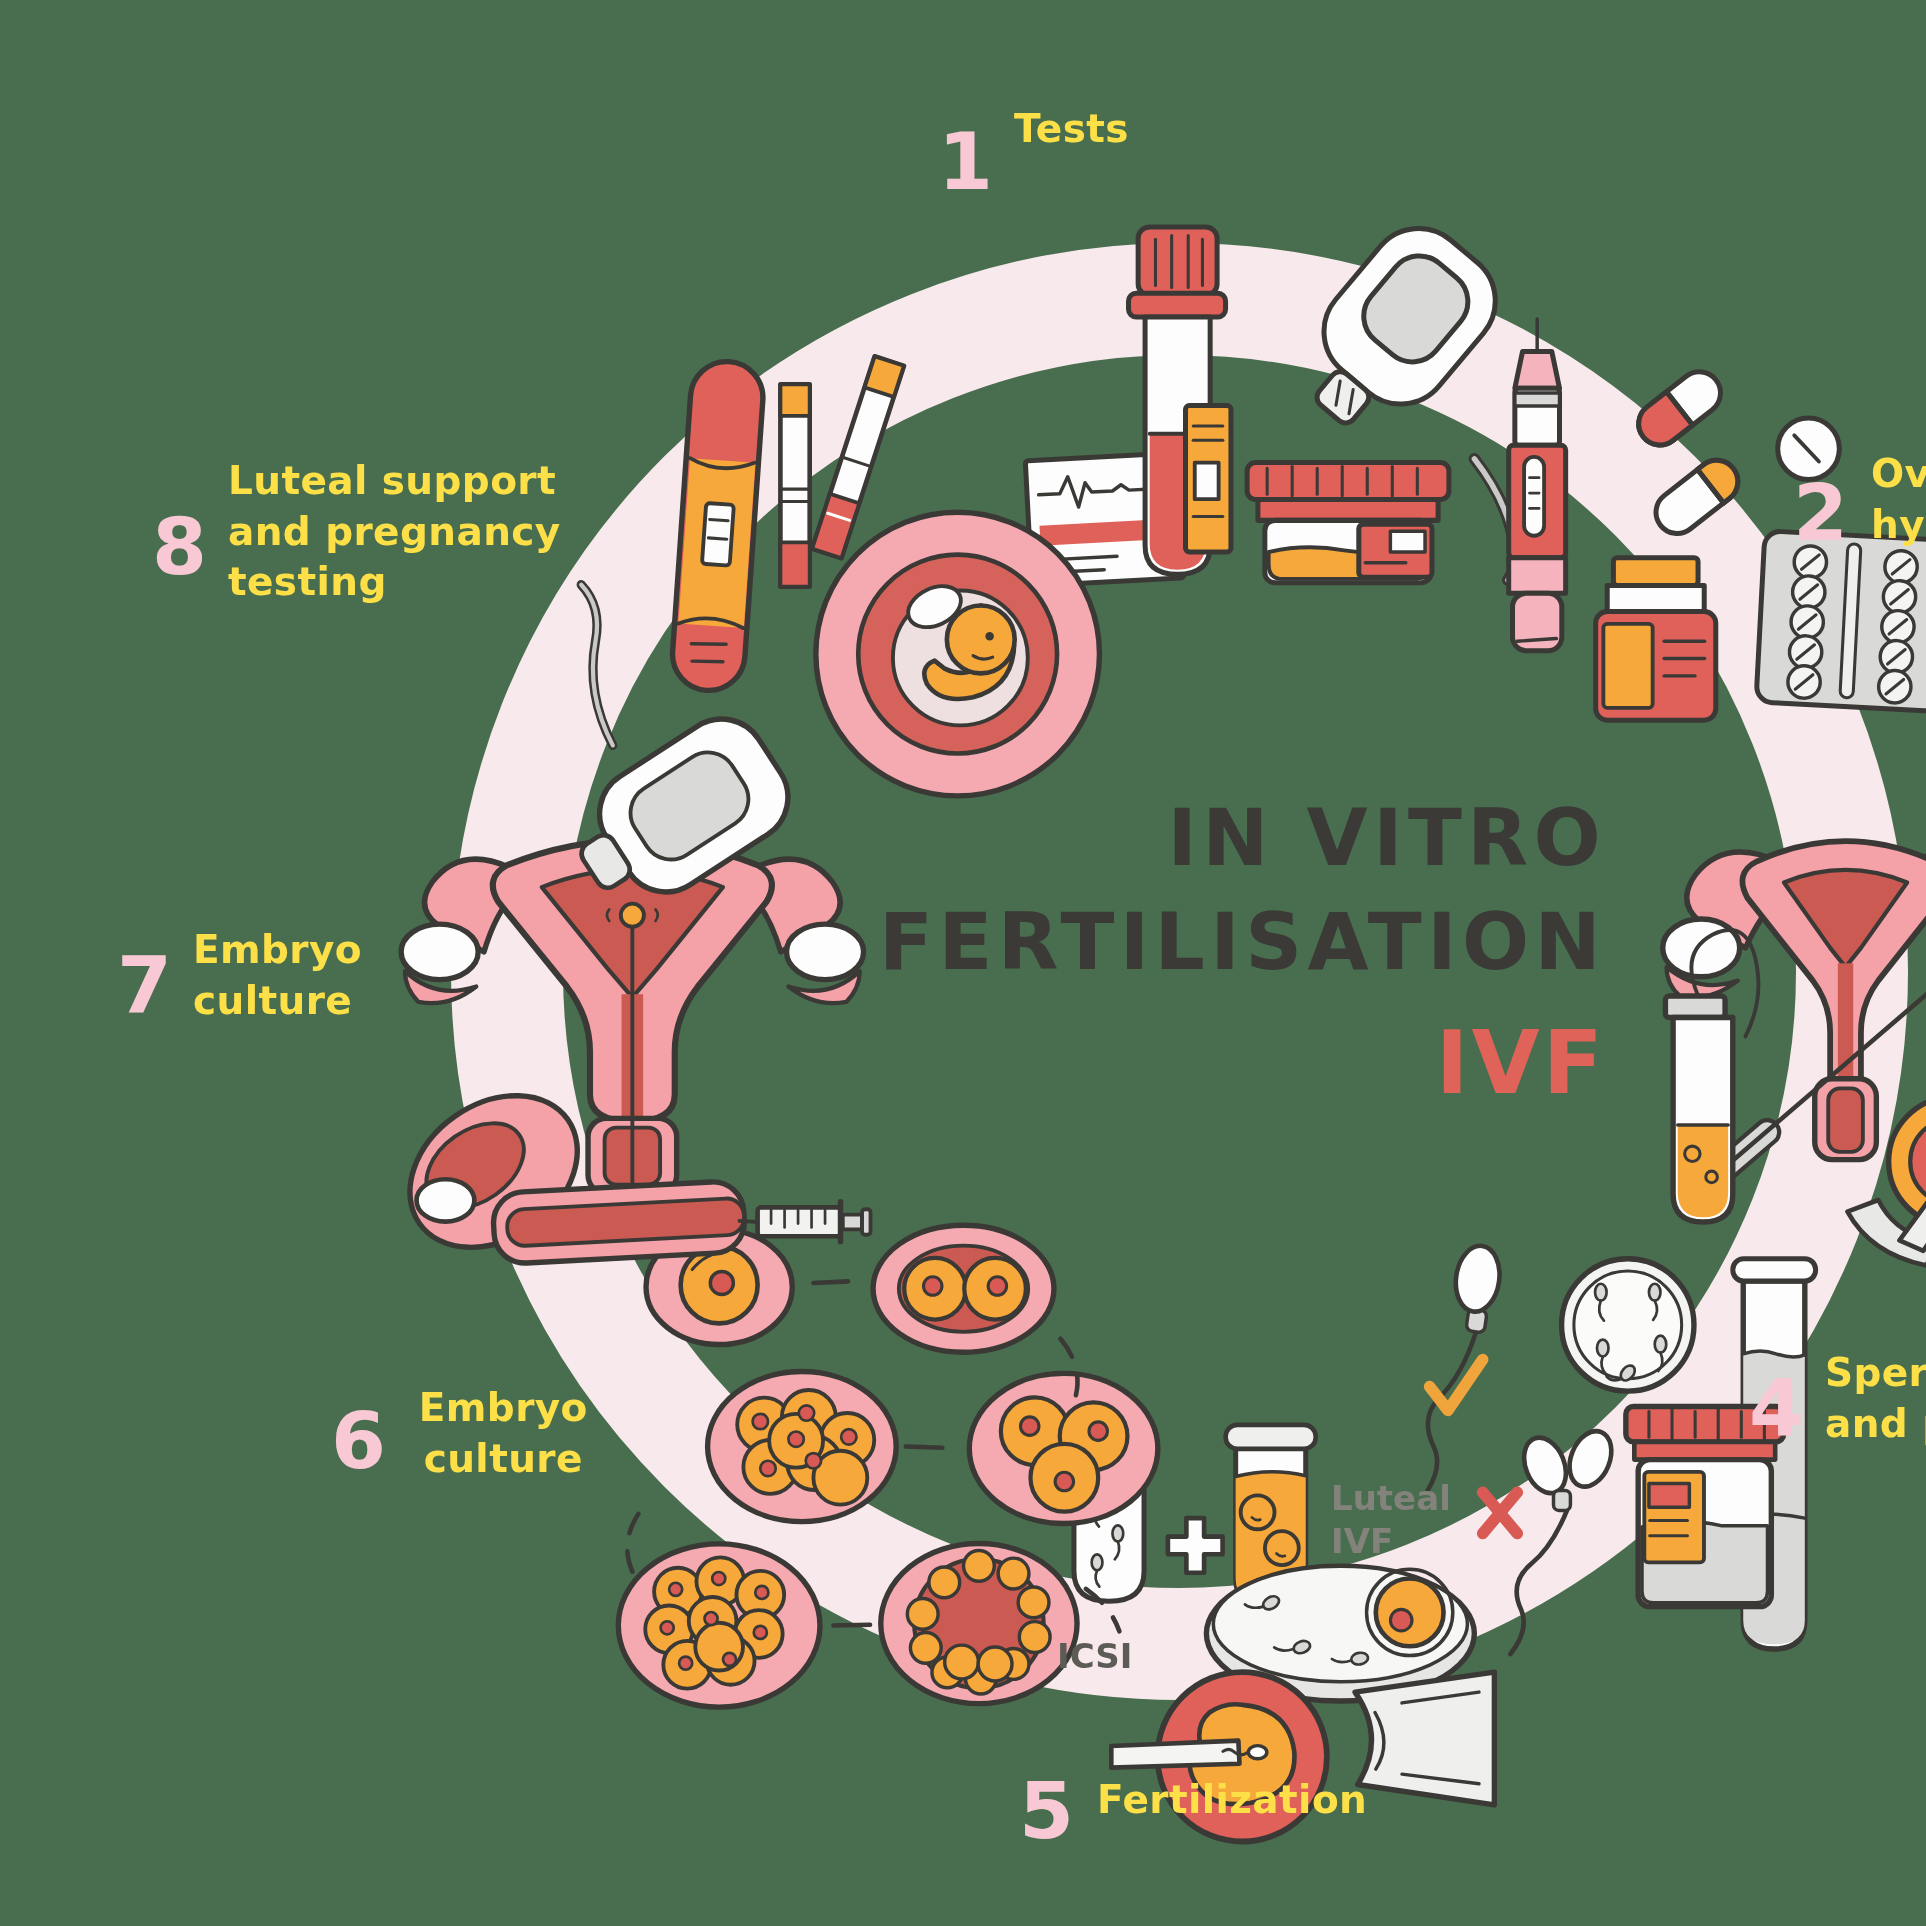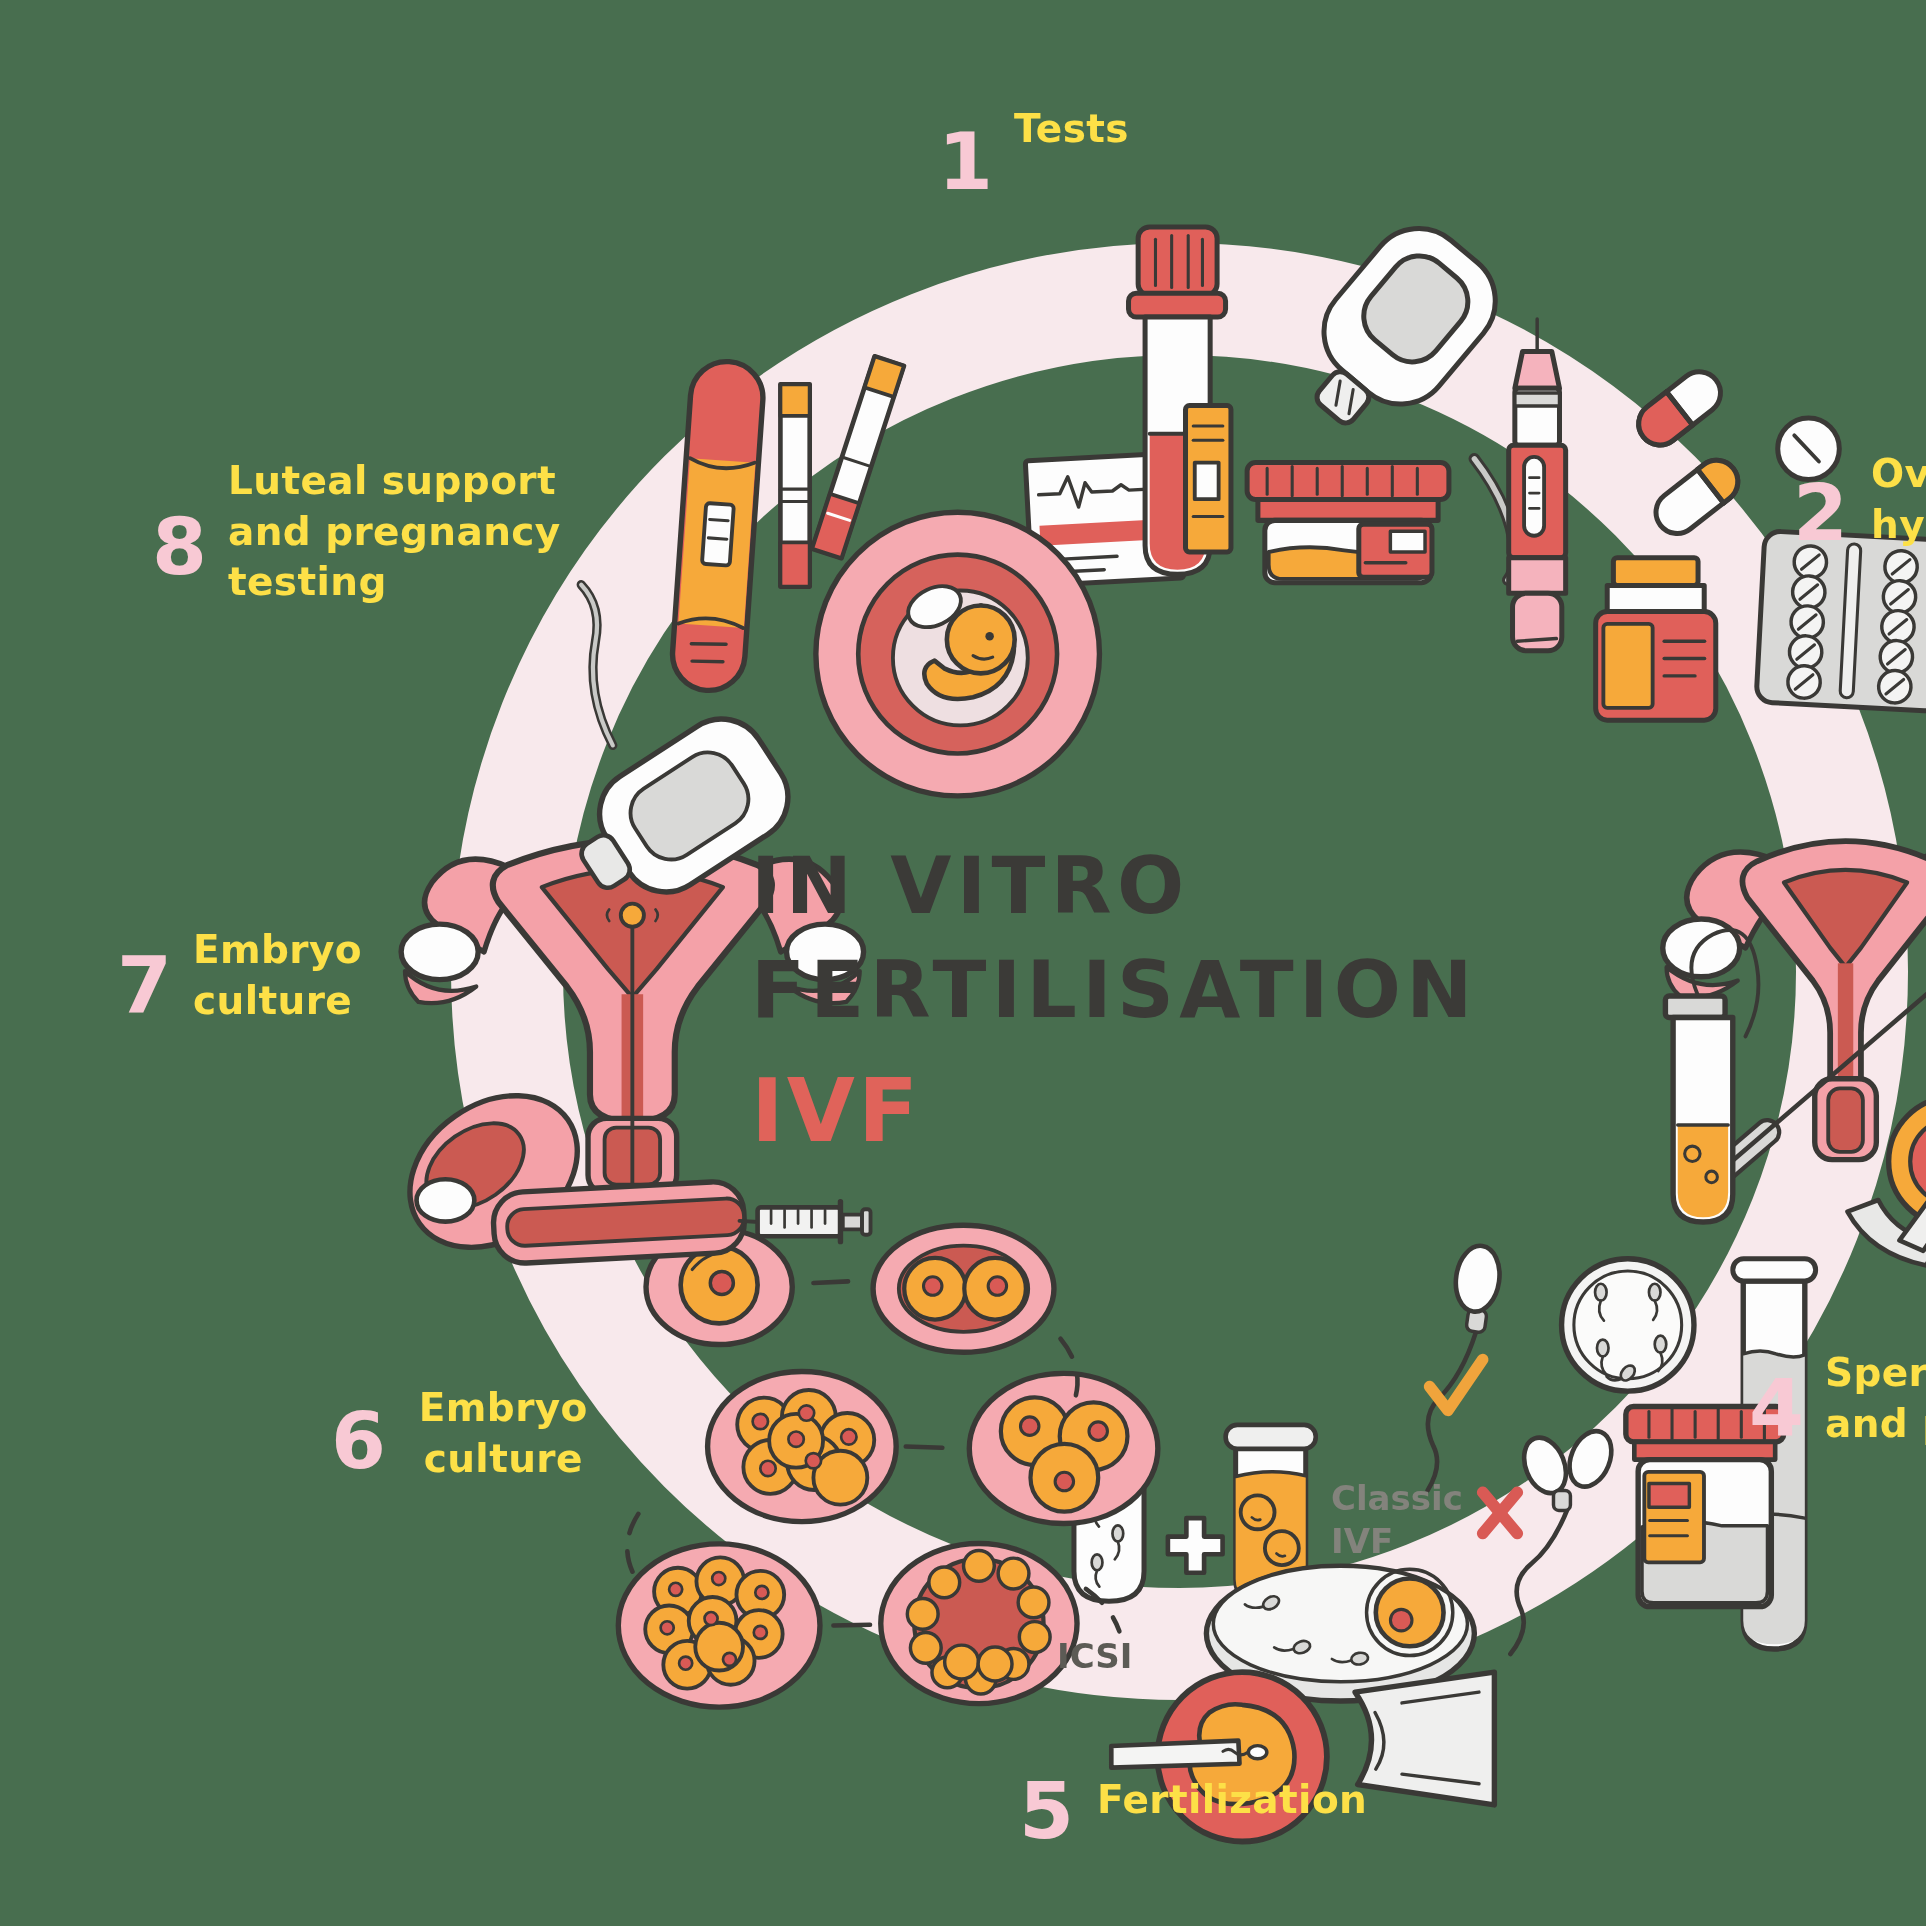--- a/index.html
+++ b/index.html
@@ -18,21 +18,21 @@
     font-weight:700;font-size:79px;line-height:1;color:#f8c9d4;
     flex:0 0 auto;
   }
   .lbl{
     font-weight:700;font-size:39px;line-height:1.3;color:#fde047;
     letter-spacing:0.4px;
   }
   .lbl span{display:block;}
   .lbl.center{text-align:center;}
   .title-wrap{
-    position:absolute;left:751px;top:834px;width:855px;text-align:left;z-index:3;
+    position:absolute;left:751px;top:786px;width:855px;text-align:right;z-index:3;
     color:#3b3a37;
   }
   .title-line{font-size:79px;font-weight:700;letter-spacing:5.4px;line-height:1.32;}
   .ivf{font-size:88px;font-weight:700;letter-spacing:3.1px;color:#e0635a;margin-top:16px;}
   .mini{position:absolute;z-index:3;font-weight:700;font-size:34px;line-height:1.25;color:#83837c;}
   .mini span{display:block;}
   .icsi{color:#5c5b55;}
 </style>
 </head>
 <body>
@@ -96,21 +96,21 @@
   <div class="step" style="left:152px;top:456px;gap:21px">
     <div class="num" style="margin-top:52px">8</div>
     <div class="lbl">
       <span>Luteal support</span>
       <span>and pregnancy</span>
       <span>testing</span>
     </div>
   </div>
 
   <div class="mini" style="left:1331px;top:1477px">
-    <span>Classic</span>
+    <span>Luteal</span>
     <span>IVF</span>
   </div>
   <div class="mini icsi" style="left:1057px;top:1635px">ICSI</div>
 
   <svg class="icon" style="left:1013px;top:216px" width="516" height="370" viewBox="0 0 1340 960">
     <g stroke="#3a3936" stroke-width="13" stroke-linecap="round" stroke-linejoin="round">
       <g transform="rotate(-3 235 785)">
         <rect x="40" y="625" width="395" height="325" rx="8" fill="#fdfdfd"></rect>
         <polyline points="70,715 125,715 148,672 172,752 192,690 208,715 262,715 285,700 305,715 398,715" fill="none" stroke-width="9"></polyline>
         <rect x="68" y="795" width="340" height="52" fill="#e0605a" stroke="none"></rect>

